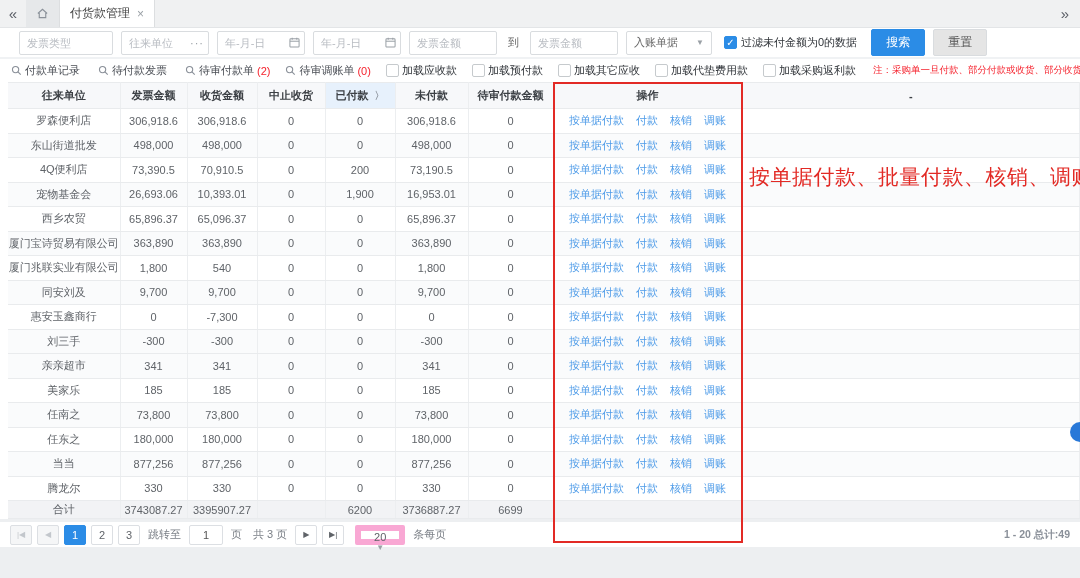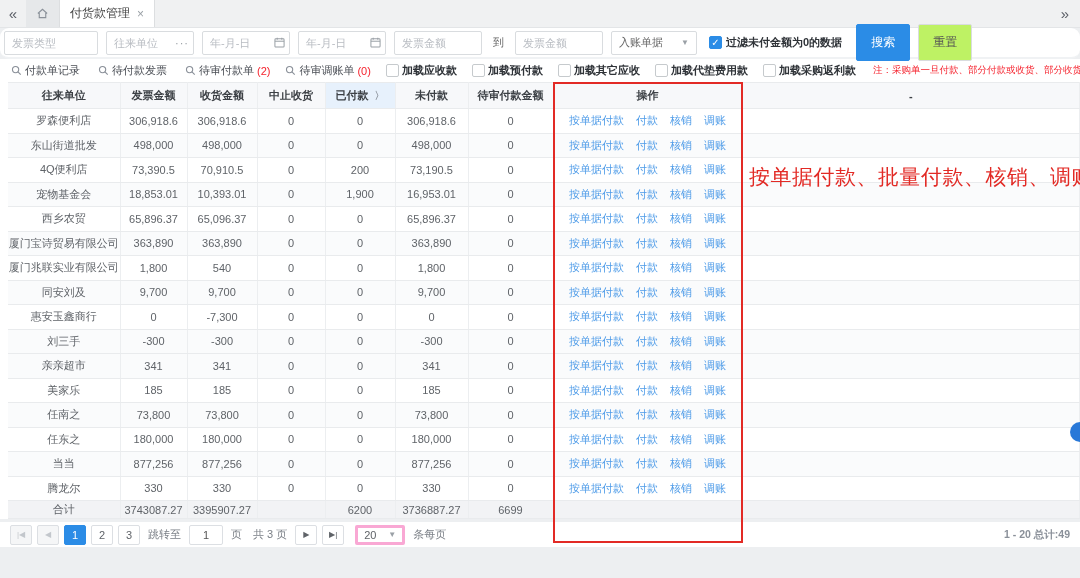--- a/index.html
+++ b/index.html
@@ -14,38 +14,38 @@
   .topbar { height:28px; background:#f0f1f2; display:flex; align-items:stretch; border-bottom:1px solid #e3e5e7; }
   .collapse-btn { width:26px; display:flex; align-items:center; justify-content:center; color:#5a5e66; font-size:15px; cursor:pointer; }
   .tab { display:flex; align-items:center; padding:0 10px; border-right:1px solid #dcdee0; color:#444; }
   .tab-home { background:#e6e8ea; }
   .tab-active { background:#ffffff; gap:7px; font-size:12px; }
   .tab-close { color:#9aa0a6; font-size:12px; cursor:pointer; }
   .topbar-spacer { flex:1; }
   .expand-btn { width:30px; display:flex; align-items:center; justify-content:center; color:#5a5e66; font-size:15px; cursor:pointer; }
 
   
-  .filterbar { height:31px; background:#fff; border-bottom:2px solid #f0f2f4; display:flex; align-items:center; padding:0 4px; gap:8px;border-radius:9px; }
+  .filterbar { height:31px; background:#fff; border-bottom:2px solid #f0f2f4; display:flex; align-items:center; padding:0 19px; gap:8px; }
   .f-input { height:24px; border:1px solid #d9dcdf; border-radius:2px; font-size:11px; padding:0 7px; color:#333; outline:none; background:#fff; font-family:inherit; }
   .f-input::placeholder { color:#b8bcc2; }
   .w94{width:94px}.w88{width:88px}
   .f-wrap { position:relative; display:flex; align-items:center; }
   .f-wrap .f-input { padding-right:20px; }
   .suffix { position:absolute; right:5px; color:#9aa0a6; font-size:11px; letter-spacing:1px; pointer-events:none; }
   .cal-icon { position:absolute; right:5px; display:flex; }
   .f-select { width:86px; height:24px; border:1px solid #d9dcdf; border-radius:2px; display:flex; align-items:center; justify-content:space-between; padding:0 7px; color:#666; cursor:pointer; background:#fff; }
   .caret { font-size:8px; color:#9aa0a6; }
   .to-label { color:#666; padding:0 3px; }
   .chk { width:13px; height:13px; border:1px solid #c6cacd; border-radius:2px; background:#fff; display:inline-flex; align-items:center; justify-content:center; flex:none; cursor:pointer; }
   .chk.checked { background:#2b8ce6; border-color:#2b8ce6; color:#fff; font-size:10px; line-height:1; }
   .chk-item { display:flex; align-items:center; gap:4px; cursor:pointer; }
-  .chk-label { color:#2f3338; font-weight:700; }
-  .btn { height:37px; border-radius:2px; font-size:12px; padding:0 14px; cursor:pointer; font-family:inherit; }
+  .chk-label { color:#2f3338; font-weight:400; }
+  .btn { height:27px; border-radius:2px; font-size:12px; padding:0 14px; cursor:pointer; font-family:inherit; }
   .btn-primary { background:#2b8ce6; border:1px solid #2b8ce6; color:#fff; margin-left:6px; }
-  .btn-plain { background:#bef264; border:1px solid #d9dcdf; color:#555; }
+  .btn-plain { background:#e5e5e5; border:1px solid #d9dcdf; color:#555; }
 
   
   .toolbar { height:23px; background:#fff; display:flex; align-items:center; padding:0 11px; gap:15px; white-space:nowrap; overflow:hidden; }
   .qlink { display:flex; align-items:center; gap:3px; color:#4a4e55; cursor:pointer; }
   .qlink .badge { color:#f5222d; }
   .load-chk { gap:3px; }
   .note { color:#f5222d; font-size:9.5px; margin-left:2px; }
 
   
   .table-wrap { background:#fff; padding-left:8px; position:relative; }
@@ -67,21 +67,21 @@
   .fab { position:absolute; left:1070px; top:422px; width:20px; height:20px; border-radius:50%; background:#2878d8; }
 
   
   .pager { margin-top:3px; height:25px; background:#fff; display:flex; align-items:center; padding:0 10px; gap:5px; }
   .pg-btn { width:22px; height:20px; border:1px solid #dcdfe3; border-radius:2px; background:#fff; display:flex; align-items:center; justify-content:center; font-size:8px; color:#5f6368; cursor:pointer; }
   .pg-btn.disabled { background:#f5f6f7; color:#c3c7cc; cursor:default; }
   .pg-num { width:22px; height:20px; border:1px solid #dcdfe3; border-radius:2px; background:#fff; display:flex; align-items:center; justify-content:center; color:#5f6368; cursor:pointer; }
   .pg-num.active { background:#2b8ce6; border-color:#2b8ce6; color:#fff; }
   .pg-label { color:#7a7f86; margin:0 3px; }
   .jump-input { width:34px; height:20px; border:1px solid #dcdfe3; border-radius:2px; text-align:center; font-size:11px; color:#555; outline:none; font-family:inherit; }
-  .size-select { width:50px; height:20px; border:3px solid #f9a8d4; border-radius:2px; display:flex; align-items:center; justify-content:space-between; padding:0 6px; color:#5f6368; cursor:pointer; margin-left:6px; }
+  .size-select { width:50px; height:20px; border:6px solid #f9a8d4; border-radius:2px; display:flex; align-items:center; justify-content:space-between; padding:0 6px; color:#5f6368; cursor:pointer; margin-left:6px;flex-direction:column; }
   .range-info { margin-left:auto; color:#8a9099; font-size:10.5px;font-weight:bold; }
 
   svg { display:block; }
 </style>
 </head>
 <body>
 
 <div class="page">
 
   <div class="topbar">
@@ -255,21 +255,21 @@
             <td>70,910.5</td>
             <td>0</td>
             <td>200</td>
             <td>73,190.5</td>
             <td>0</td>
             <td class="ops"><a>按单据付款</a><a>付款</a><a>核销</a><a>调账</a></td>
             <td></td>
           </tr>
           <tr class="even">
             <td>宠物基金会</td>
-            <td>18,853.01</td>
+            <td>26,693.06</td>
             <td>10,393.01</td>
             <td>0</td>
             <td>1,900</td>
             <td>16,953.01</td>
             <td>0</td>
             <td class="ops"><a>按单据付款</a><a>付款</a><a>核销</a><a>调账</a></td>
             <td></td>
           </tr>
           <tr class="odd">
             <td>西乡农贸</td>

